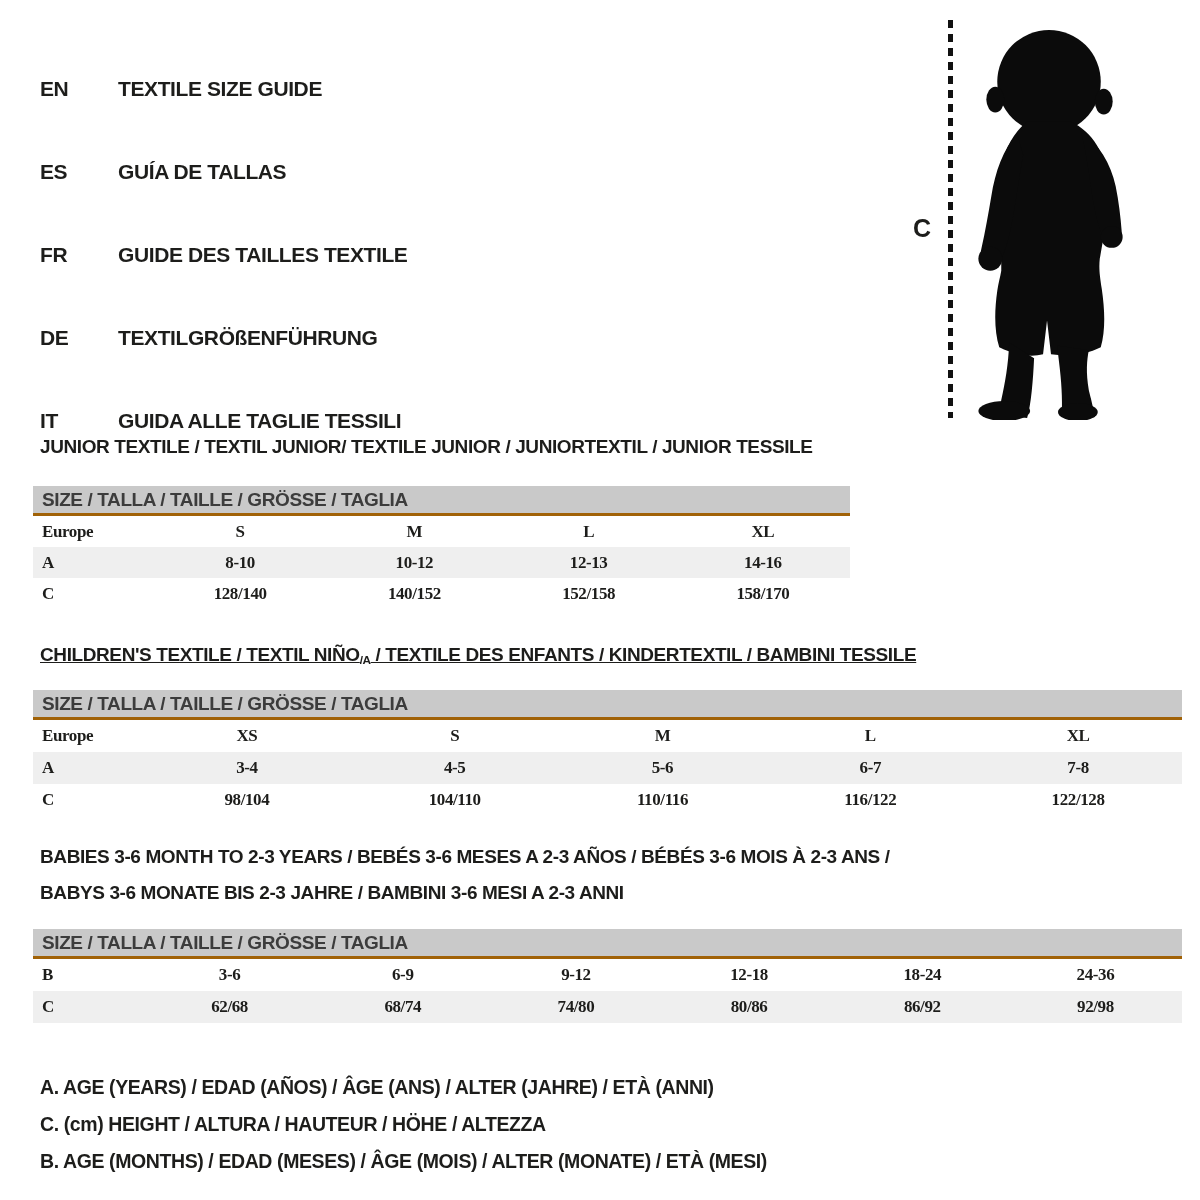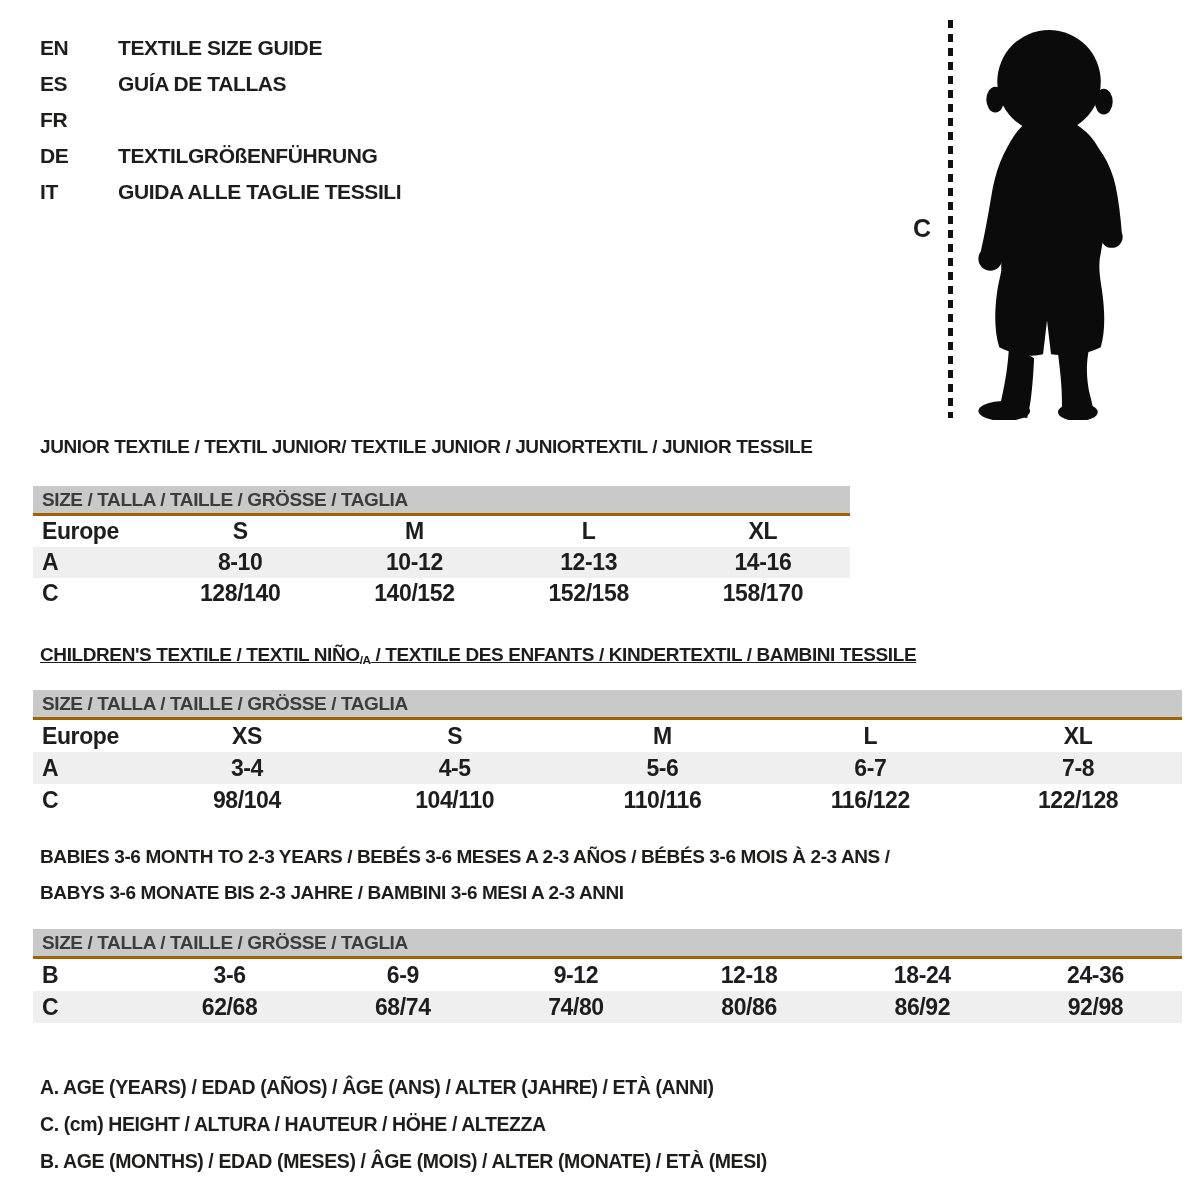--- a/index.html
+++ b/index.html
@@ -3,39 +3,39 @@
 <meta charset="utf-8">
 <style>
   html,body{margin:0;padding:0;background:#ffffff;}
   .page{
     position:relative;width:1200px;height:1200px;background:#ffffff;
     font-family:"Liberation Sans", sans-serif;font-weight:700;color:#1d1d1b;
     overflow:hidden;letter-spacing:-0.4px;
   }
   
   .lang-block{position:absolute;left:40px;top:30px;}
-  .lang-row{display:flex;height:36px;align-items:center;font-size:21px;}
+  .lang-row{display:flex;height:36px;align-items:flex-start;font-size:21px;margin-top:47px;}
   .lang-code{width:78px;}
   
   .measure-line{
     position:absolute;left:948px;top:20px;width:5px;height:398px;
     background:repeating-linear-gradient(to bottom,#111 0px,#111 8px,transparent 8px,transparent 14px);
   }
   .measure-label{position:absolute;left:913px;top:214px;font-size:25px;}
   .figure-box{position:absolute;left:965px;top:22px;width:175px;height:398px;}
   
   .sec-heading{position:absolute;left:40px;font-size:19px;white-space:nowrap;}
   .sub{font-size:0.62em;vertical-align:-0.25em;}
   
   .size-table{position:absolute;left:33px;}
   .bar{
     height:27px;background:#c9c9c9;border-bottom:3px solid #a16207;
     display:flex;align-items:center;padding-left:9px;font-size:19px;color:#3c3c3c;
   }
-  .t-row{display:flex;height:31px;align-items:center;font-size:23px;}
+  .t-row{display:flex;height:31px;align-items:center;font-size:17px;font-family:Liberation Serif, serif;}
   .t-row.alt{background:#efefef;}
   .label-cell{padding-left:9px;box-sizing:border-box;}
   .w-junior .label-cell{width:120px;}
   .w-wide .label-cell{width:110px;}
   .val-cell{flex:1;text-align:center;}
   
   .legend{position:absolute;left:40px;top:1069px;}
   .legend-line{height:37px;display:flex;align-items:center;font-size:19.5px;white-space:nowrap;}
 </style>
 </head>
@@ -47,20 +47,21 @@
     <div class="lang-row">
       <span class="lang-code">EN</span>
       <span class="lang-title">TEXTILE SIZE GUIDE</span>
     </div>
     <div class="lang-row">
       <span class="lang-code">ES</span>
       <span class="lang-title">GUÍA DE TALLAS</span>
     </div>
     <div class="lang-row">
       <span class="lang-code">FR</span>
+      <span class="lang-title">GUIDE DES TAILLES TEXTILE</span>
     </div>
     <div class="lang-row">
       <span class="lang-code">DE</span>
       <span class="lang-title">TEXTILGRÖßENFÜHRUNG</span>
     </div>
     <div class="lang-row">
       <span class="lang-code">IT</span>
       <span class="lang-title">GUIDA ALLE TAGLIE TESSILI</span>
     </div>
   </div>

